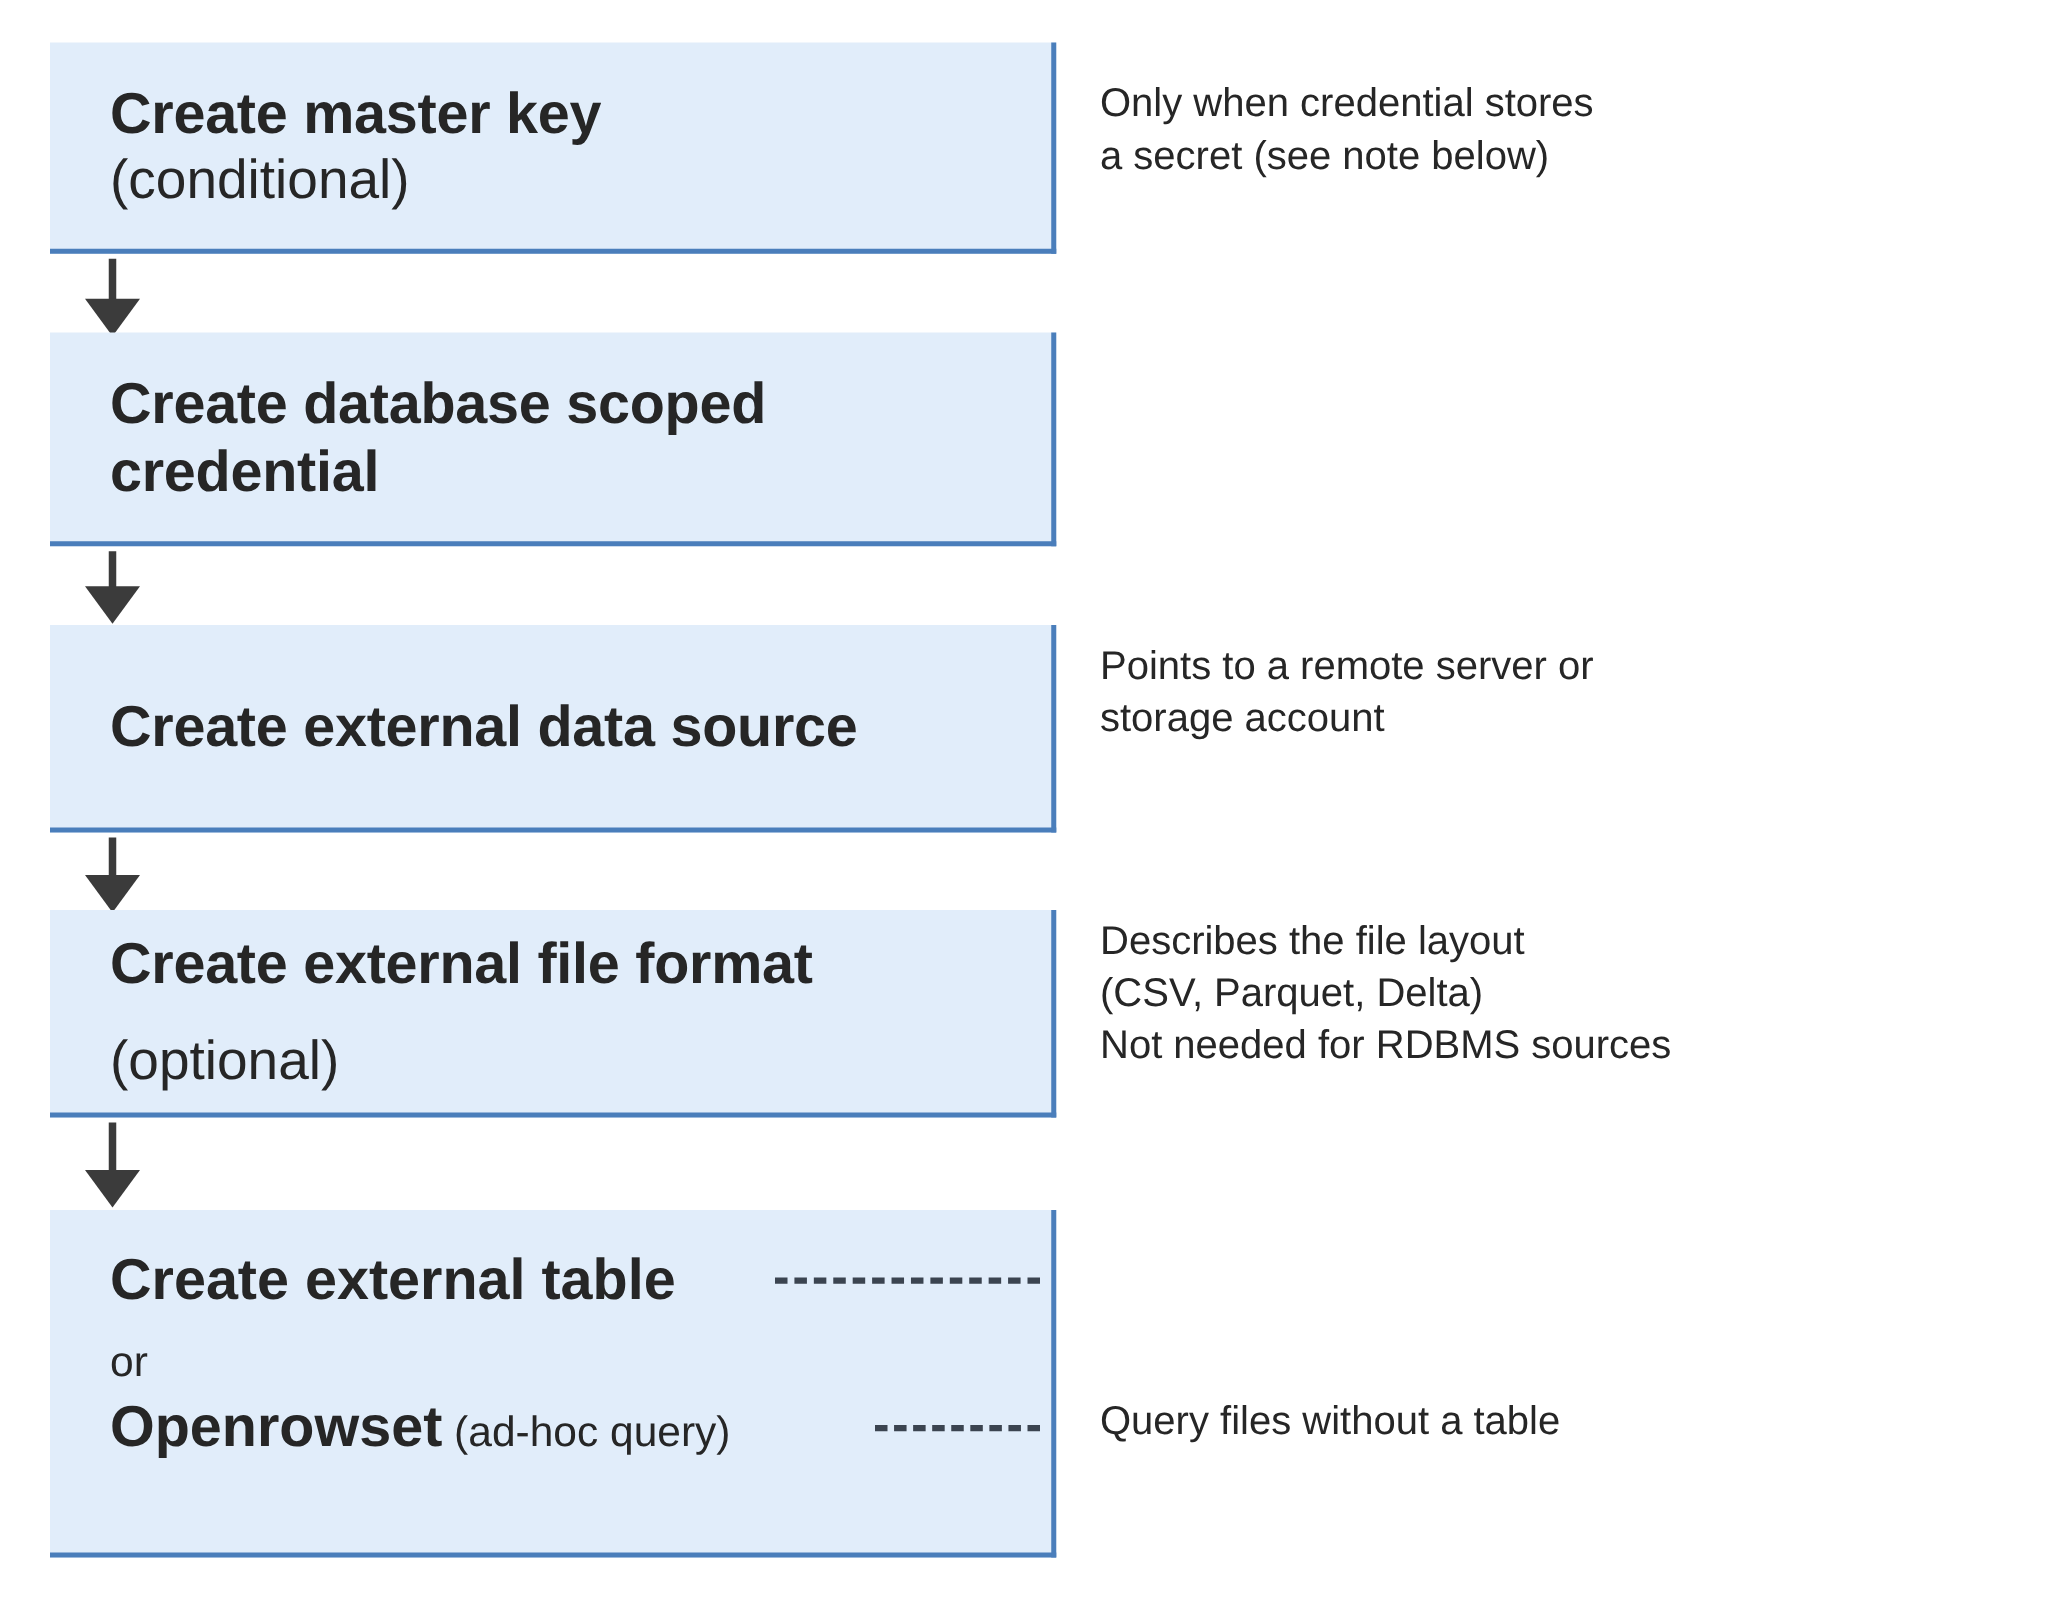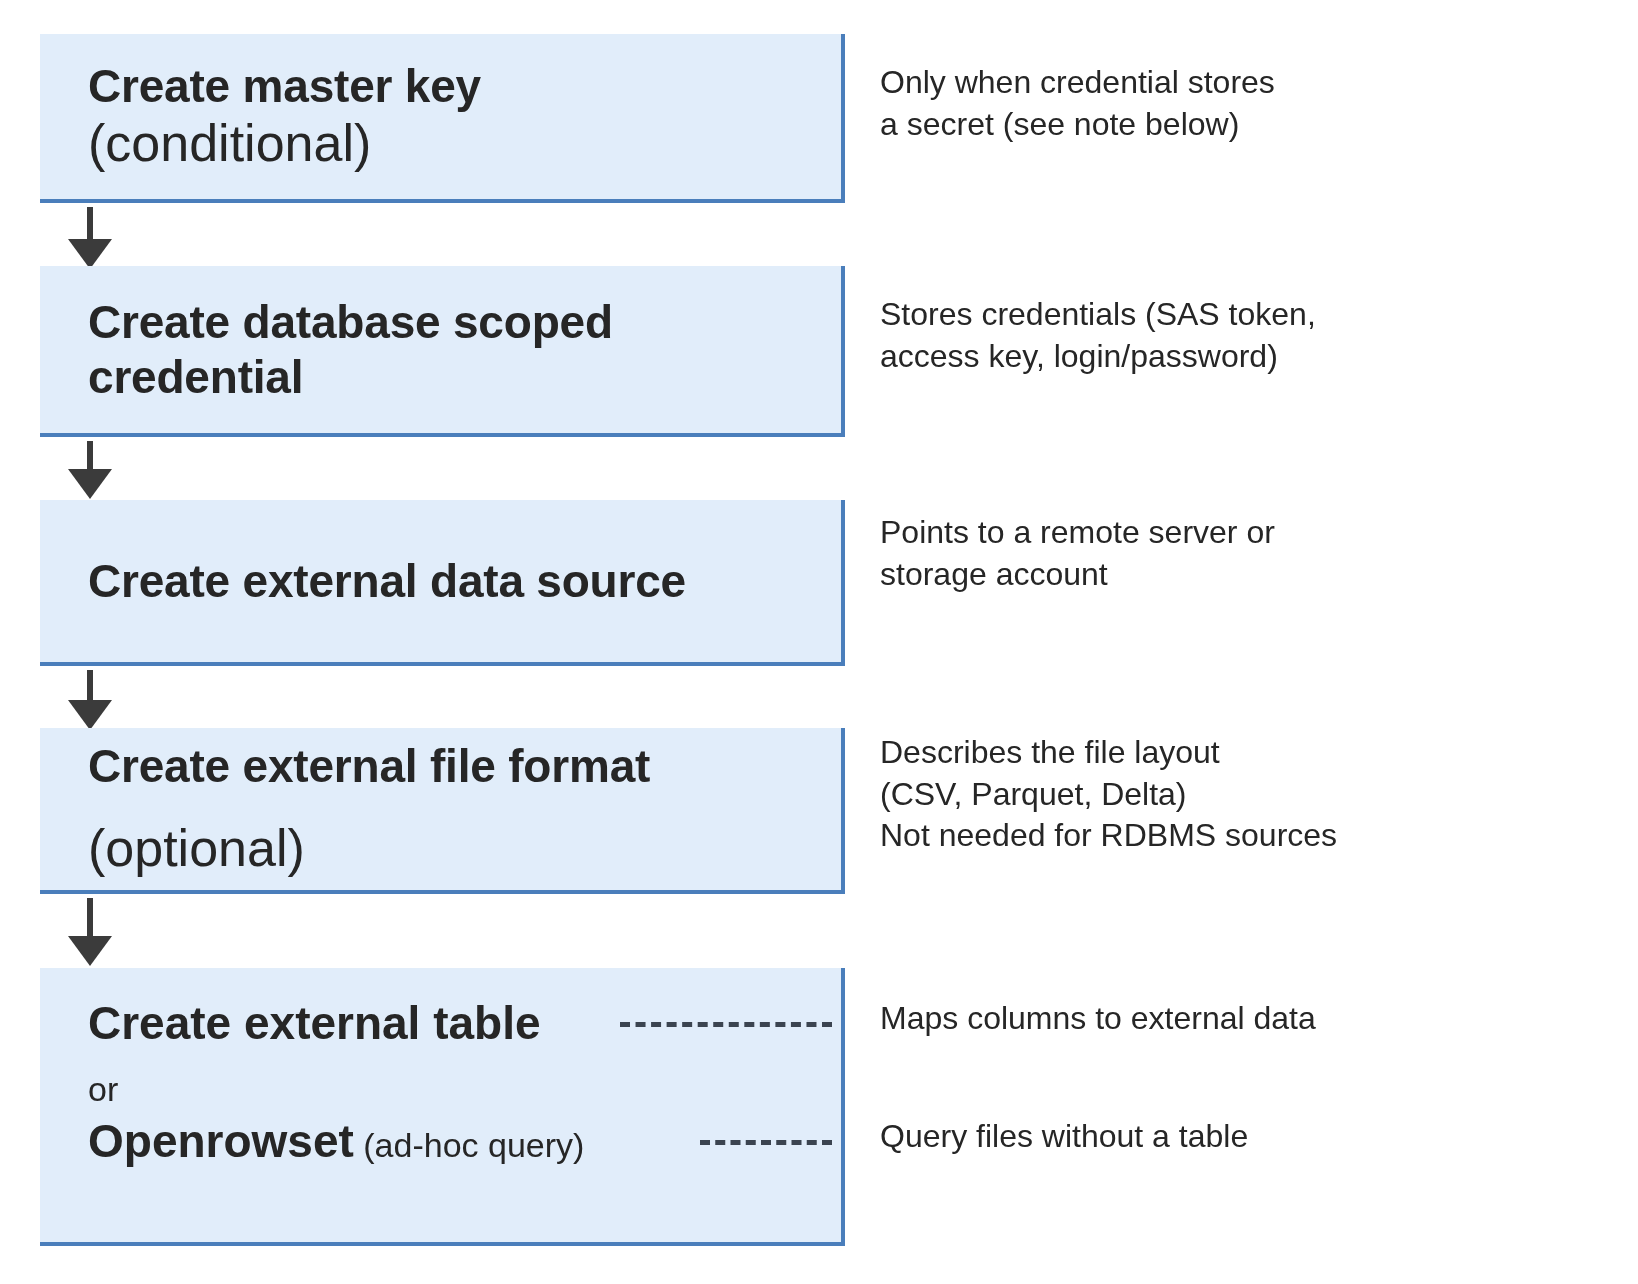--- a/index.html
+++ b/index.html
@@ -43,21 +43,21 @@
     font-weight: bold;
     font-size: 46px;
     line-height: 1.18;
     letter-spacing: -0.2px;
     color: #262626;
     white-space: nowrap;
   }
 
   .step-sub {
     font-weight: normal;
-    font-size: 52px;
+    font-size: 44px;
     line-height: 1.18;
     color: #262626;
     white-space: nowrap;
   }
 
   
   .desc {
     position: absolute;
     left: 880px;
     font-size: 32px;
@@ -122,22 +122,20 @@
 
   <div class="connector" style="top:207px; height:62px;">
     <div class="stem" style="height:38px;"></div>
     <div class="head" style="top:32px;"></div>
   </div>
 
   <div class="step-box" style="top:266px; height:171px;">
     <div class="step-title">Create database scoped</div>
     <div class="step-title">credential</div>
   </div>
-  <div class="desc" style="top:294px;">Stores credentials (SAS token,
-access key, login/password)</div>
 
   <div class="connector" style="top:441px; height:62px;">
     <div class="stem" style="height:34px;"></div>
     <div class="head" style="top:28px;"></div>
   </div>
 
   <div class="step-box" style="top:500px; height:166px;">
     <div class="step-title">Create external data source</div>
   </div>
   <div class="desc" style="top:512px;">Points to a remote server or
@@ -170,16 +168,15 @@
   <div class="lastbox-line" style="top:1062px;">
     <span class="plain">or</span>
   </div>
   <div class="lastbox-line" style="top:1118px;">
     <b>Openrowset</b><span class="plain"> (ad-hoc query)</span>
   </div>
 
   <div class="leader" style="left:620px; top:1022px; width:212px;"></div>
   <div class="leader" style="left:700px; top:1140px; width:132px;"></div>
 
-  <div class="desc" style="top:998px;">Maps columns to external data</div>
   <div class="desc" style="top:1116px;">Query files without a table</div>
 
 </div>
 
 </body></html>

